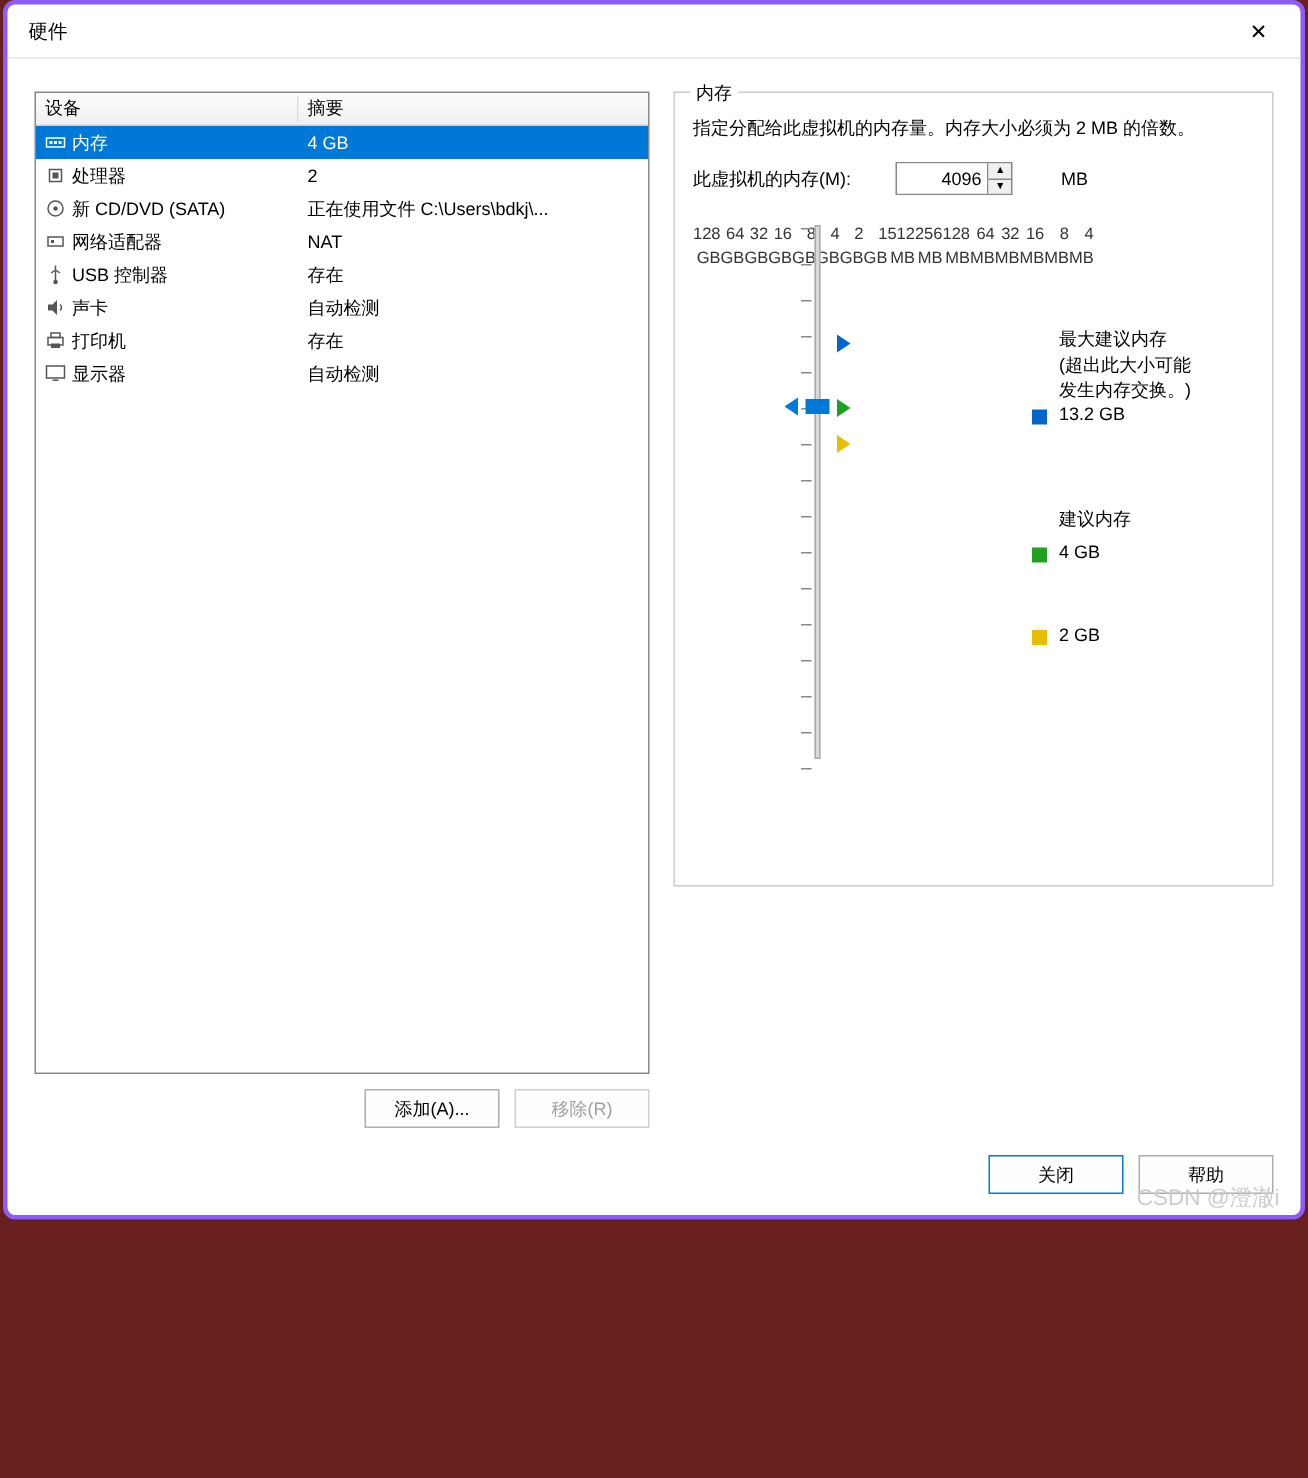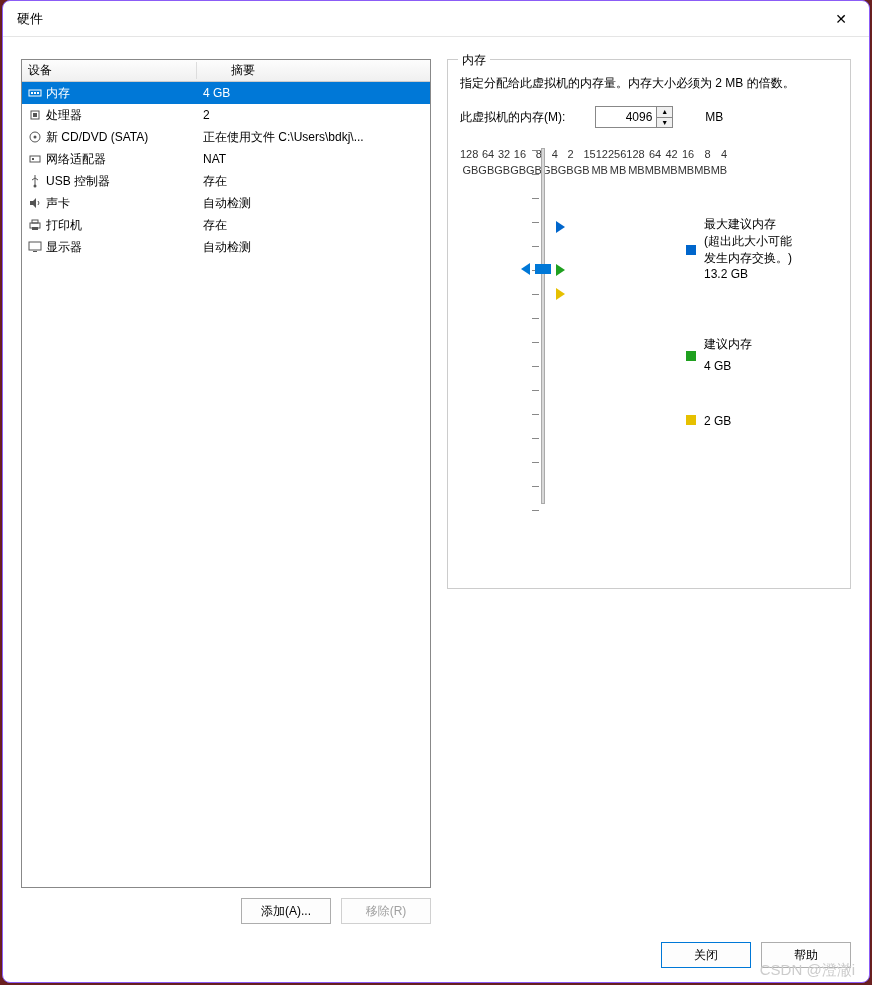--- a/index.html
+++ b/index.html
@@ -9,23 +9,23 @@
     font-size: 12px;
     background: #6b2020;
     width: 872px;
     height: 985px;
     overflow: hidden;
     position: relative;
   }
   .dialog {
     position: absolute;
     left: 2px; top: 0;
-    width: 868px; height: 983px;
+    width: 868px; height: 813px;
     background: #ffffff;
-    border: 1px solid #8b5cf6;
+    border: 3px solid #8b5cf6;
     border-radius: 8px;
     display: flex;
     flex-direction: column;
     box-shadow: 0 0 0 1px rgba(0,0,0,0.05);
   }
   .titlebar {
     height: 36px;
     display: flex;
     align-items: center;
     padding: 0 8px 0 14px;
@@ -53,21 +53,21 @@
     background:#fff;
   }
   .device-header {
     display:flex;
     background: linear-gradient(#fdfdfd,#f0f0f0);
     border-bottom: 1px solid #ccc;
     height: 22px;
     align-items:center;
   }
   .device-header .col1 { width: 175px; padding-left:6px; border-right:1px solid #ddd; }
-  .device-header .col2 { flex:1; padding-left:6px;margin-left:28px; }
+  .device-header .col2 { flex:1; padding-left:6px; }
   .device-row {
     display:flex;
     height: 22px;
     align-items:center;
     padding-left:4px;
   }
   .device-row.selected { background:#0078d7; color:#fff; }
   .device-row .icon {
     width: 18px; height:16px; display:flex; align-items:center; justify-content:center;
     color:#555;
@@ -173,21 +173,21 @@
   .marker { position:absolute; width:0; height:0; }
   .marker.left { border-top:6px solid transparent; border-bottom:6px solid transparent; border-right:9px solid; }
   .marker.right{ border-top:6px solid transparent; border-bottom:6px solid transparent; border-left:9px solid; }
   .legend-block {
     position:absolute;
     left: 126px;
     font-size:12px;
     display:flex; flex-direction:column;
     gap:2px;
   }
-  .legend-item { display:flex; align-items:center; gap:8px; }
+  .legend-item { display:flex; align-items:flex-end; gap:8px; }
   .sq { width:10px; height:10px; margin-top:3px; }
   .footer {
     display:flex;
     justify-content:flex-end;
     gap:10px;
     padding: 10px 18px 14px 0;
   }
   .watermark {
     position:absolute; right:14px; bottom:2px; color:#ccc; font-size:15px;
   }
@@ -324,21 +324,21 @@
               <div>32 GB</div>
               <div>16 GB</div>
               <div>8 GB</div>
               <div>4 GB</div>
               <div>2 GB</div>
               <div>1 GB</div>
               <div>512 MB</div>
               <div>256 MB</div>
               <div>128 MB</div>
               <div>64 MB</div>
-              <div>42 MB</div>
+              <div>32 MB</div>
               <div>16 MB</div>
               <div>8 MB</div>
               <div>4 MB</div>
             </div>
           <div class="slider-track">
             <div class="track-line"></div>
             <div id="ticks-lines">
                 <div class="tick" style="top: 4px;"></div>
                 <div class="tick" style="top: 28px;"></div>
                 <div class="tick" style="top: 52px;"></div>

